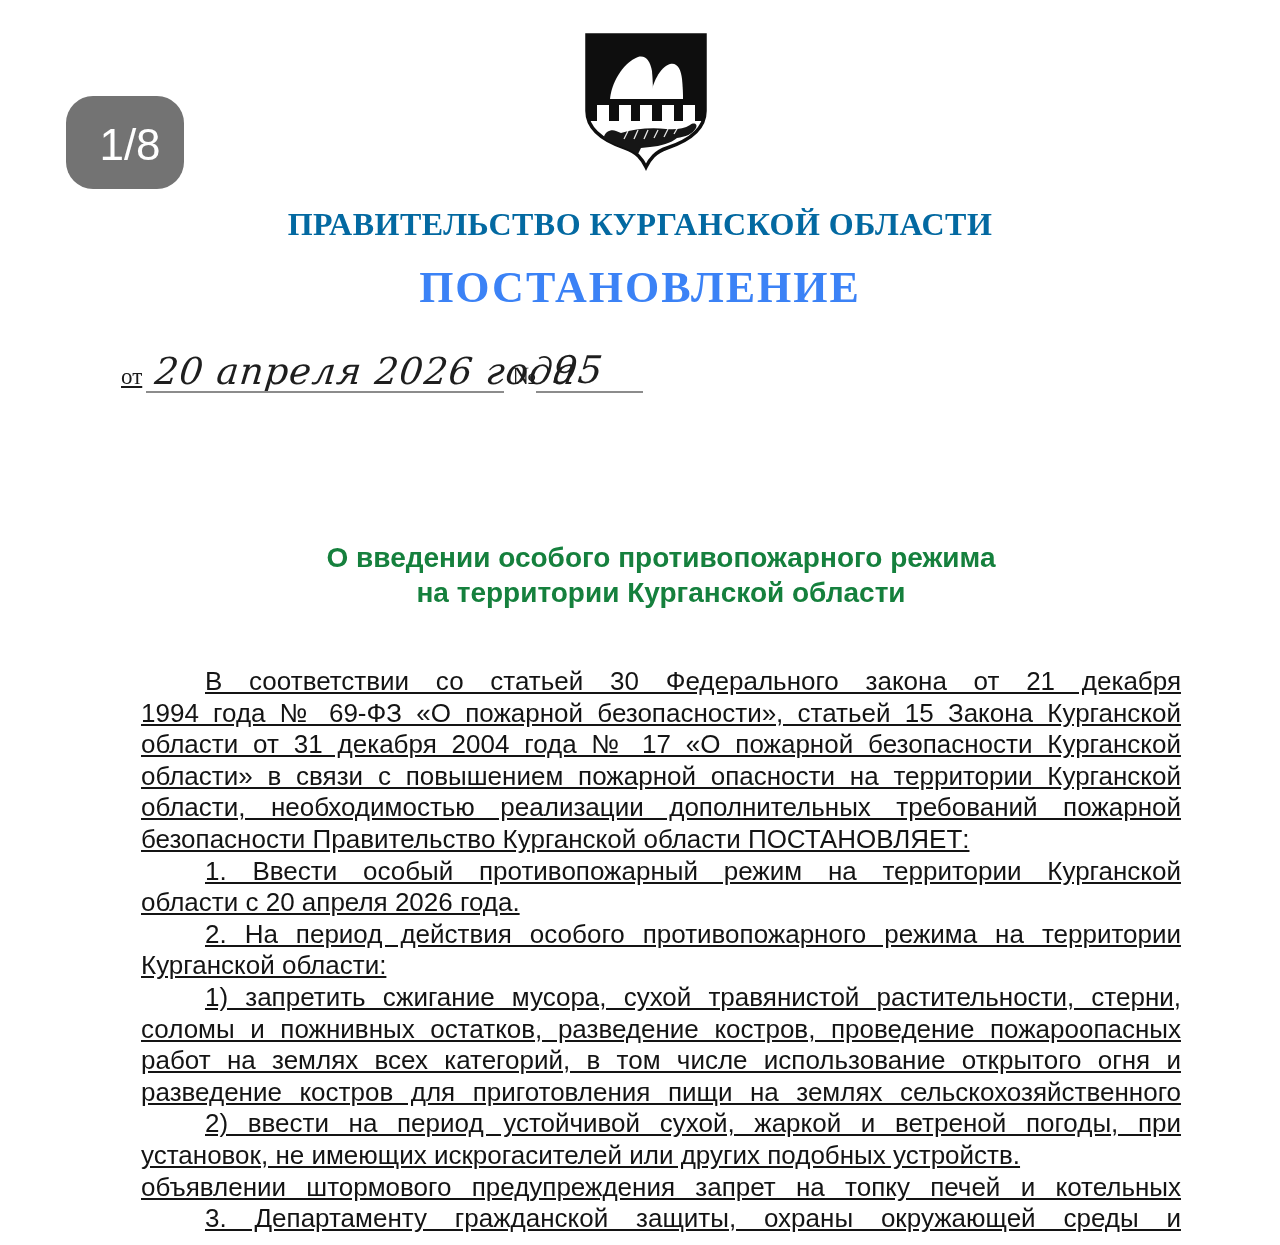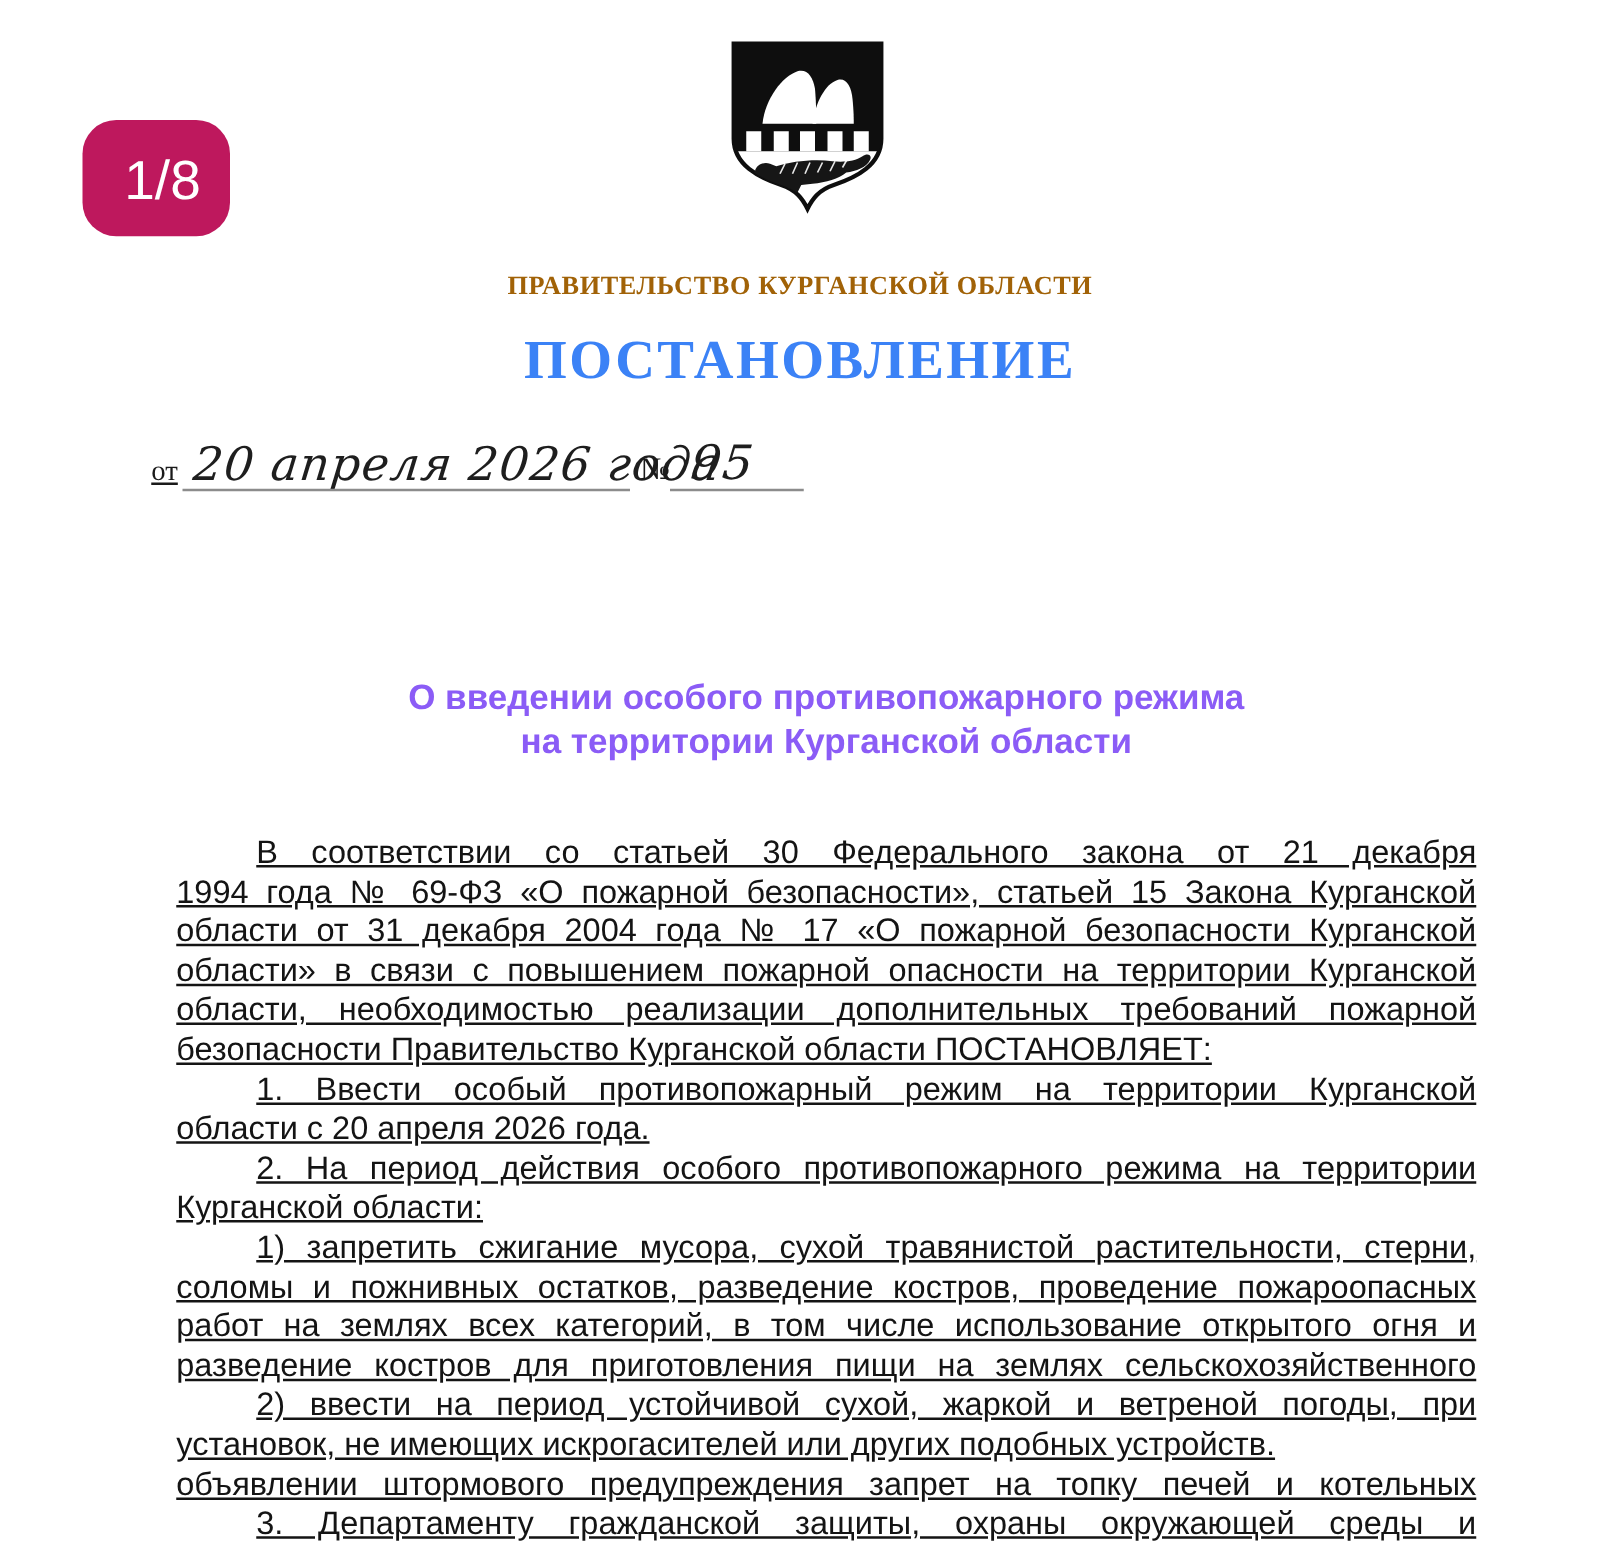--- a/index.html
+++ b/index.html
@@ -9,39 +9,39 @@
     background:#ffffff;
     overflow:hidden;
     font-family:"Liberation Sans", sans-serif;
     color:#161616;
   }
 
   
   .badge{
     position:absolute;left:66px;top:96px;
     width:118px;height:93px;
-    background:#be185d;border-radius:27px;
+    background:#737373;border-radius:27px;
     display:flex;align-items:center;justify-content:center;
   }
   .badge span{
     color:#ffffff;font-size:44px;line-height:1;
     font-family:"Liberation Sans", sans-serif;
     padding-left:10px;padding-top:4px;
   }
 
   
   .emblem{position:absolute;left:582px;top:31px;width:128px;height:142px;}
 
   
   .org-name{
-    position:absolute;left:0;top:216px;width:1280px;
+    position:absolute;left:0;top:206px;width:1280px;
     text-align:center;
     font-family:"Liberation Serif", serif;
-    font-weight:bold;font-size:21px;letter-spacing:0.5px;
-    color:#a16207;
+    font-weight:bold;font-size:32px;letter-spacing:0.5px;
+    color:#0369a1;
   }
   .doc-type{
     position:absolute;left:0;top:262px;width:1280px;
     text-align:center;
     font-family:"Liberation Serif", serif;
     font-weight:bold;font-size:44px;letter-spacing:2px;
     color:#3b82f6;
   }
 
   
@@ -70,21 +70,21 @@
     text-align:center;
     font-family:"Liberation Serif", serif;
     font-size:24px;color:#1a1a1a;
   }
 
   
   .doc-title{
     position:absolute;left:141px;top:540px;width:1040px;
     text-align:center;
     font-weight:bold;font-size:28px;line-height:35px;
-    color:#8b5cf6;
+    color:#15803d;
   }
 
   
   .doc-body{
     position:absolute;left:141px;top:666px;width:1040px;
     font-size:26px;line-height:31.6px;
     color:#141414;
   }
   .para{margin:0;text-decoration:underline;}
   .line{text-align:justify;}

